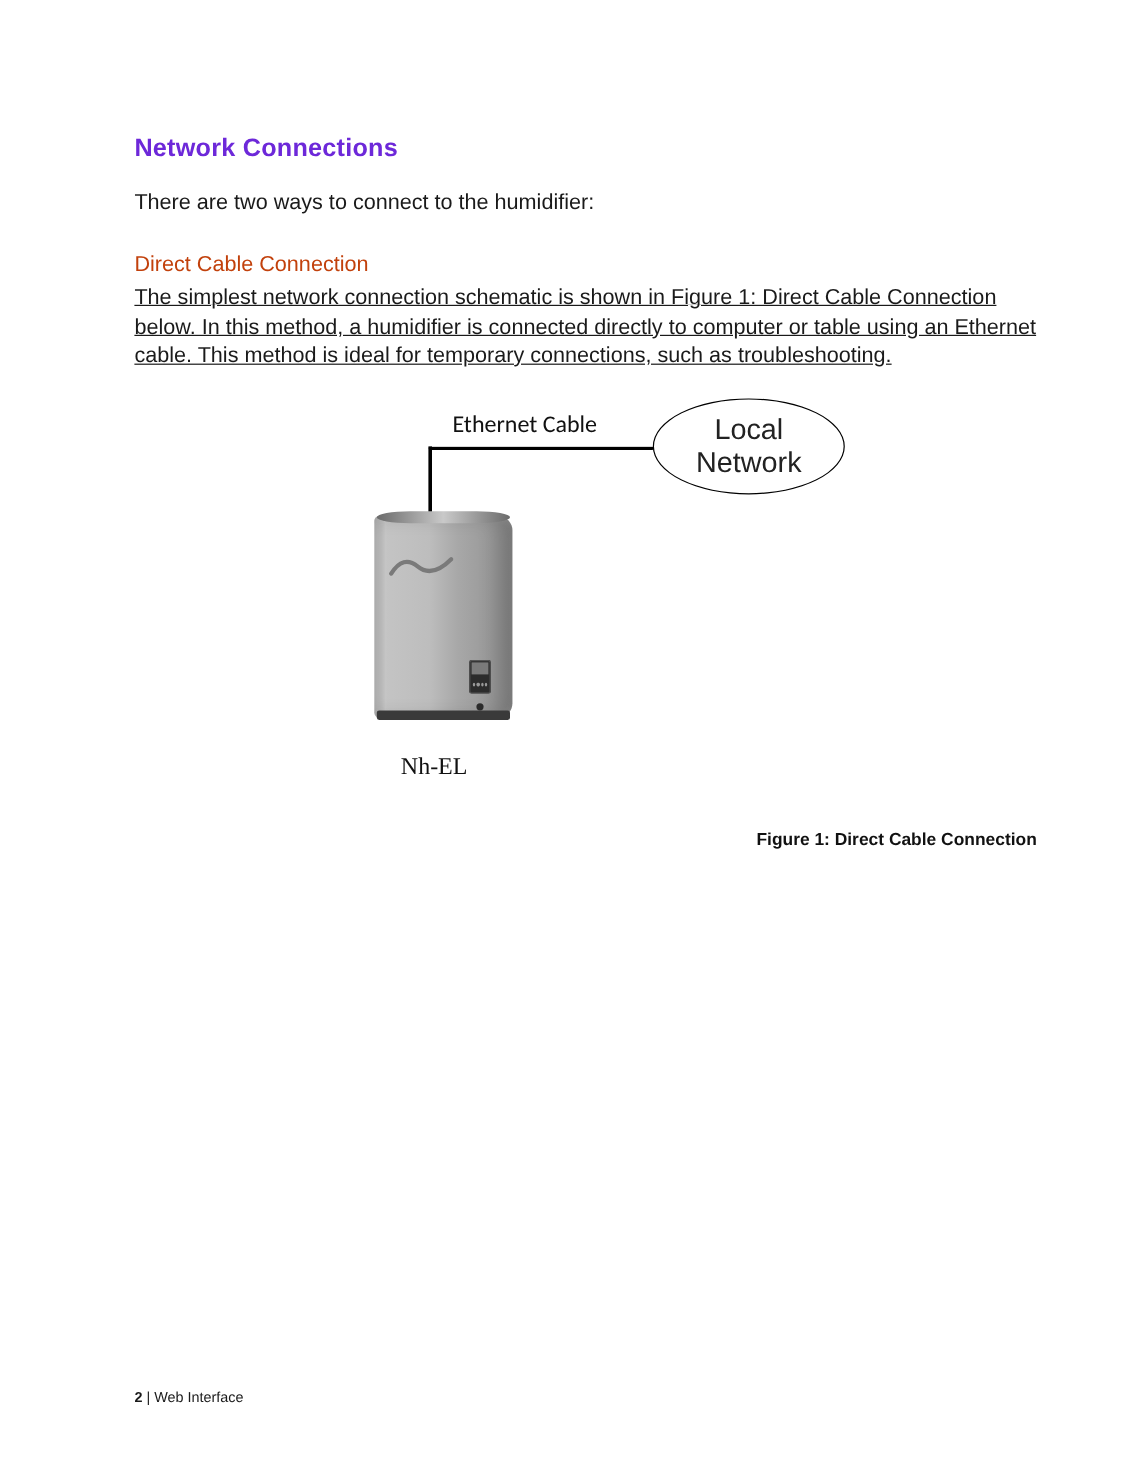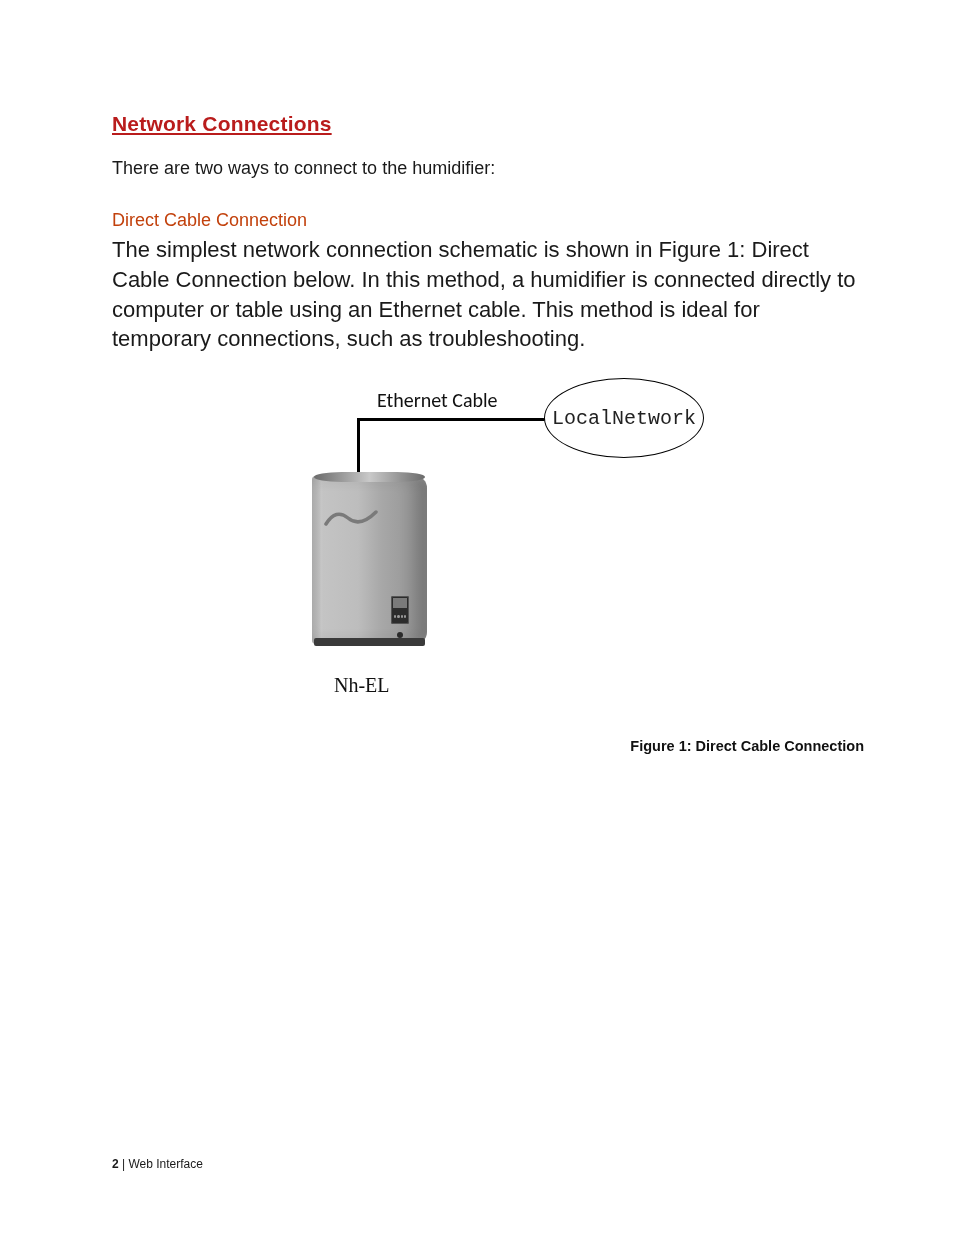--- a/index.html
+++ b/index.html
@@ -14,42 +14,42 @@
   }
   .page {
     box-sizing: border-box;
     padding: 112px 90px 0 112px;
     width: 954px;
   }
   .section-heading {
     font-family: "Arial Black", "Franklin Gothic Heavy", Arial, sans-serif;
     font-weight: 900;
     font-size: 21px;
-    color: #b91c1c;
+    color: #6d28d9;
     letter-spacing: 0.2px;
     margin: 0 0 20px 0;
-    text-decoration: underline;
   }
   .body-text {
     font-size: 18px;
     line-height: 1.35;
     color: #1a1a1a;
     margin: 0 0 30px 0;
   }
   .sub-heading {
     font-size: 18px;
     color: #c2410c;
     margin: 0 0 4px 0;
     font-weight: 400;
   }
   .sub-body {
-    font-size: 22px;
+    font-size: 18px;
     line-height: 1.35;
     color: #1a1a1a;
     margin: 0 0 30px 0;
+    text-decoration: underline;
   }
   .figure-area {
     position: relative;
     width: 500px;
     height: 330px;
     margin-left: 200px;
   }
   .eth-label {
     position: absolute;
     top: 4px;
@@ -61,25 +61,25 @@
   .ellipse {
     position: absolute;
     top: -6px;
     left: 232px;
     width: 160px;
     height: 80px;
     border: 1.5px solid #000;
     border-radius: 50%;
     box-sizing: border-box;
     display: flex;
-    flex-direction: row;
+    flex-direction: column;
     align-items: center;
     justify-content: center;
-    font-family: Liberation Mono, monospace;
-    font-size: 20px;
+    font-family: Liberation Sans, sans-serif;
+    font-size: 24px;
     line-height: 1.15;
   }
   .cable-hline {
     position: absolute;
     top: 34px;
     left: 45px;
     width: 188px;
     height: 0;
     border-top: 3px solid #000;
     border-radius: 2px;

